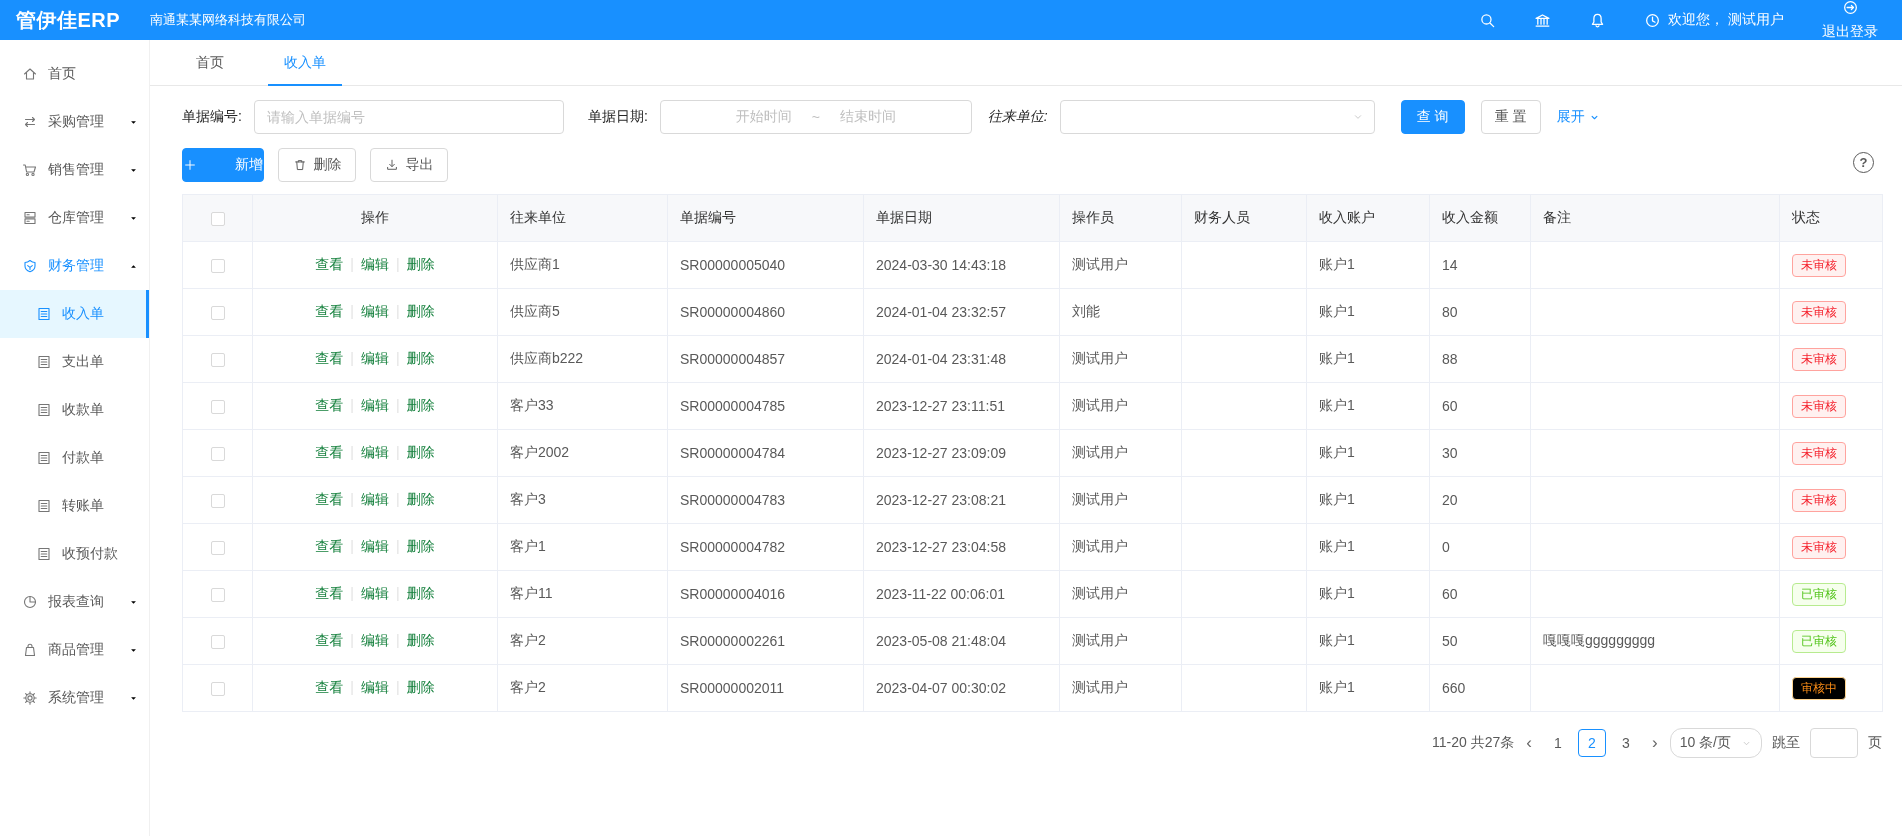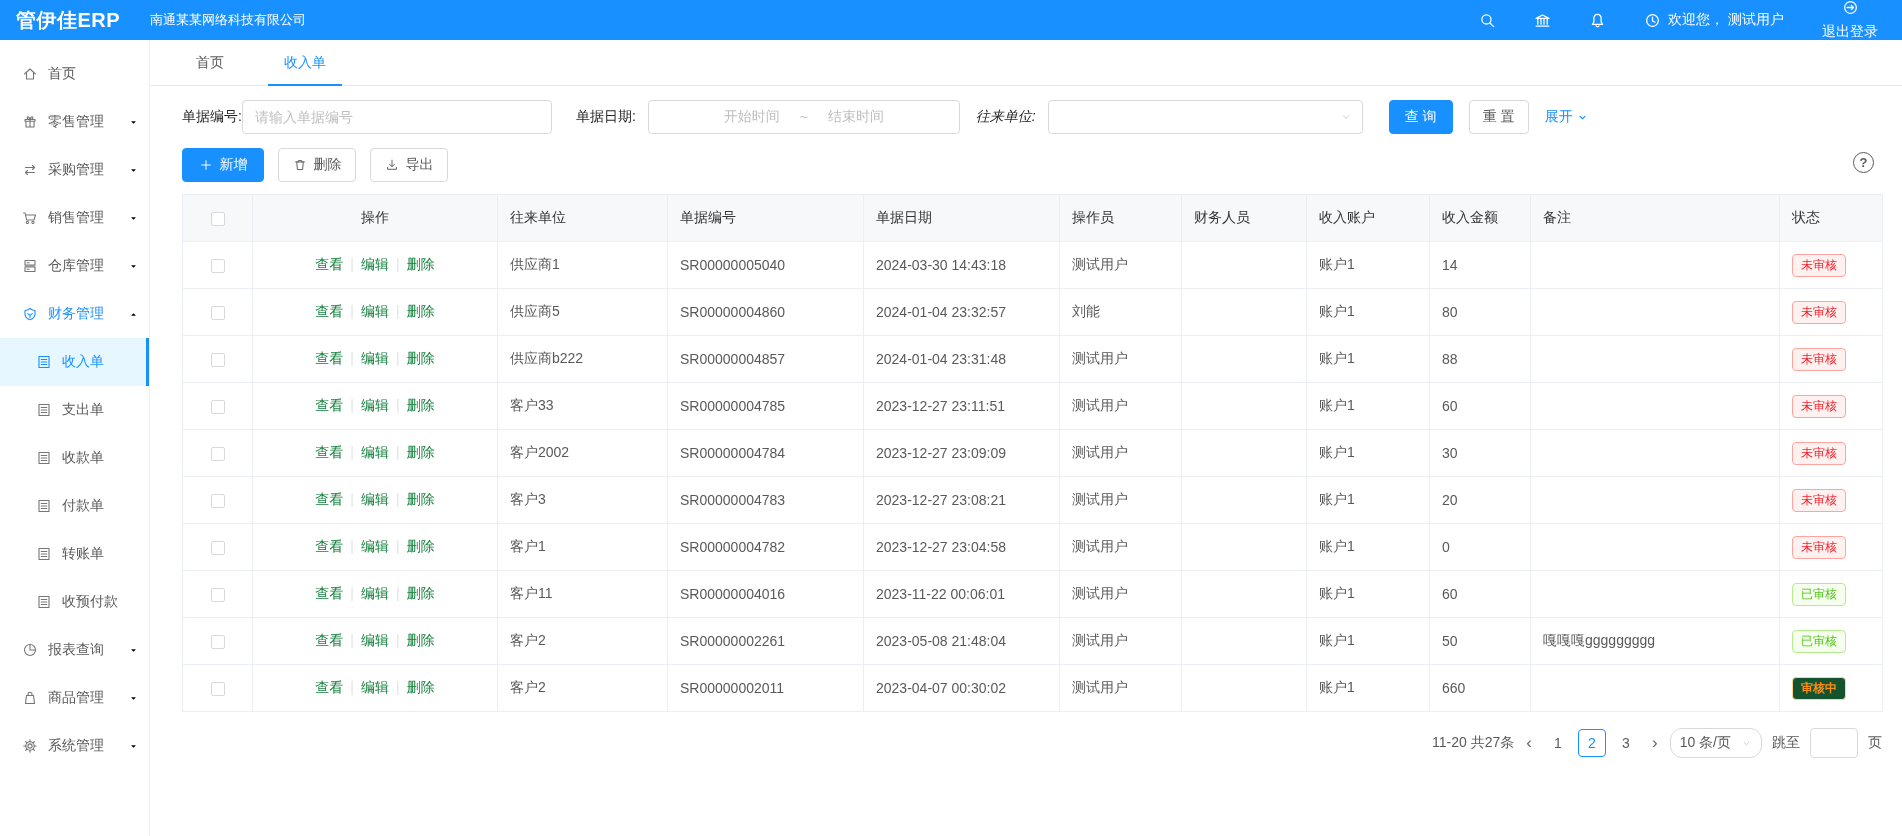--- a/index.html
+++ b/index.html
@@ -34,35 +34,35 @@
   .tabbar { height:46px; border-bottom:1px solid #e8e8e8; display:flex; align-items:stretch; padding-left:40px; gap:48px; flex:none; }
   .tab { display:flex; align-items:center; padding:0 6px; font-size:14px; color:#595959; cursor:pointer; position:relative; }
   .tab.active { color:#1890ff; }
   .tab.active::after { content:""; position:absolute; left:-10px; right:-10px; bottom:-1px; height:2px; background:#1890ff; }
 
   
   .filter-row { display:flex; align-items:center; padding:14px 24px 0 32px; font-size:14px; color:#262626; flex:none; }
   .f-label { white-space:nowrap; }
   .f-label.ml { margin-left:24px; }
   .f-label.ml36 { margin-left:16px;font-style:italic; }
-  .f-input { width:310px; height:34px; border:1px solid #d9d9d9; border-radius:4px; padding:0 12px; font-size:14px; color:#595959; font-family:inherit; outline:none; }
+  .f-input { width:310px; height:34px; border:1px solid #d9d9d9; border-radius:4px; margin-left:12px; padding:0 12px; font-size:14px; color:#595959; font-family:inherit; outline:none; }
   .f-input::placeholder { color:#bfbfbf; }
   .date-box { width:312px; height:34px; border:1px solid #d9d9d9; border-radius:4px; margin-left:12px; display:flex; align-items:center; justify-content:center; gap:20px; color:#bfbfbf; cursor:pointer; }
   .select-box { width:315px; height:34px; border:1px solid #d9d9d9; border-radius:4px; margin-left:12px; display:flex; align-items:center; justify-content:flex-end; padding-right:10px; color:#bfbfbf; cursor:pointer; }
   .select-box .icon svg { width:12px; height:12px; }
   .btn { height:34px; border-radius:4px; border:1px solid #d9d9d9; background:#fff; color:#595959; font-size:14px; display:inline-flex; align-items:center; justify-content:center; cursor:pointer; font-family:inherit; white-space:nowrap; }
   .btn-primary { background:#1890ff; border-color:#1890ff; color:#fff; }
   .btn-search { width:64px; margin-left:26px; }
   .btn-reset { width:60px; margin-left:16px; }
   .expand-link { color:#1890ff; margin-left:16px; display:flex; align-items:center; gap:4px; cursor:pointer; }
   .expand-link .icon svg { width:11px; height:11px; stroke-width:1.6; }
 
   
   .toolbar { display:flex; align-items:center; padding:14px 24px 12px 32px; gap:14px; flex:none; position:relative; }
-  .btn-add { width:82px; gap:7px; }
+  .btn-add { width:82px; gap:7px;justify-content:space-between; }
   .btn-del, .btn-exp { width:78px; gap:7px; }
   .btn .icon svg { width:14px; height:14px; }
   .help { position:absolute; right:28px; top:18px; width:21px; height:21px; border:1.6px solid #595959; border-radius:50%; color:#595959; display:flex; align-items:center; justify-content:center; font-size:13px; font-weight:bold; cursor:pointer; }
 
   
   .table-wrap { padding:0 20px 0 32px; flex:none; }
   table { border-collapse:collapse; table-layout:fixed; width:1700px; font-size:14px; color:#595959; }
   th, td { border:1px solid #ebeef5; height:47px; padding:0 12px; text-align:left; font-weight:normal; overflow:hidden; white-space:nowrap; }
   th { background:#f7f8fa; color:#333; }
   .col-check { text-align:center; padding:0; }
@@ -133,33 +133,20 @@
         <span class="icon">
           <svg viewBox="0 0 16 16">
             <path d="M2.5 8 L8 3 L13.5 8 M4.5 7 V13 H11.5 V7"></path>
           </svg>
         </span>
         <span>首页</span>
       </div>
       <div class="menu-item">
         <span class="icon">
           <svg viewBox="0 0 16 16">
-            <path d="M3 5.5 H13 V7.2 H3 Z M4 7.2 V13 H12 V7.2 M8 5.5 V13 M8 5.5 C6.4 5.5 4.8 4.7 5.2 3.3 C5.6 2.1 7.4 2.8 8 5.5 C8.6 2.8 10.4 2.1 10.8 3.3 C11.2 4.7 9.6 5.5 8 5.5 Z"></path>
-          </svg>
-        </span>
-        <span>零售管理</span>
-        <span class="chev">
-          <svg viewBox="0 0 16 16">
-            <path d="M4.5 6.3 L8 9.8 L11.5 6.3"></path>
-          </svg>
-        </span>
-      </div>
-      <div class="menu-item">
-        <span class="icon">
-          <svg viewBox="0 0 16 16">
             <path d="M3.5 5.5 H12.5 M10.5 3.5 L12.5 5.5 L10.5 7.5 M12.5 10.5 H3.5 M5.5 8.5 L3.5 10.5 L5.5 12.5"></path>
           </svg>
         </span>
         <span>采购管理</span>
         <span class="chev">
           <svg viewBox="0 0 16 16">
             <path d="M4.5 6.3 L8 9.8 L11.5 6.3"></path>
           </svg>
         </span>
       </div>
@@ -519,21 +506,21 @@
               <td class="col-check"><span class="checkbox"></span></td>
               <td class="actions-cell"><span class="action-link">查看</span><span class="action-sep">|</span><span class="action-link">编辑</span><span class="action-sep">|</span><span class="action-link">删除</span></td>
               <td>客户2</td>
               <td>SR00000002011</td>
               <td>2023-04-07 00:30:02</td>
               <td>测试用户</td>
               <td></td>
               <td>账户1</td>
               <td>660</td>
               <td></td>
-              <td><span class="badge" style="color: rgb(250, 140, 22); background: #14532d; border-color: rgb(255, 213, 145); font-weight: bold;">审核中</span></td>
+              <td><span class="badge" style="color: rgb(250, 140, 22); background: #000000; border-color: rgb(255, 213, 145);">审核中</span></td>
             </tr>
           </tbody>
       </table>
     </div>
 
     <div class="pagination">
       <span>11-20 共27条</span>
       <span class="page-arrow">‹</span>
       <span style="display:flex;gap:6px;">
           <span class="page-btn">1</span>

